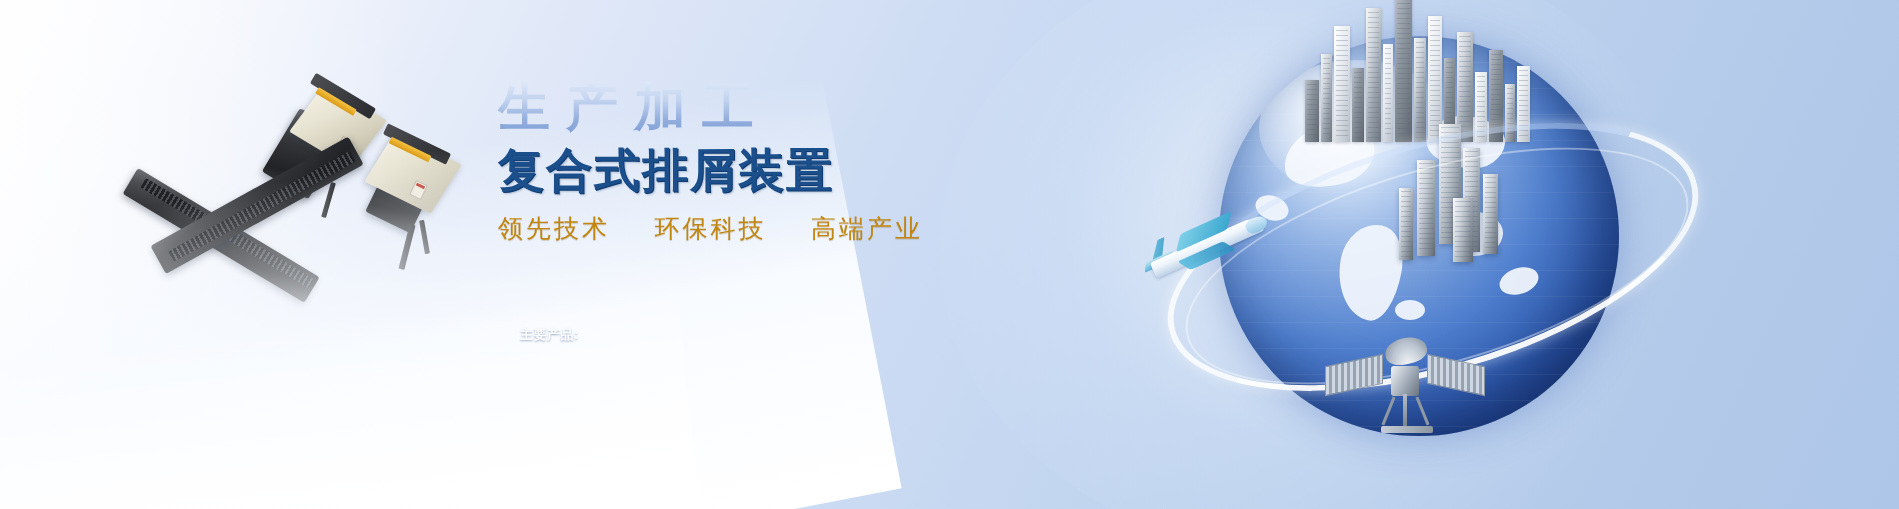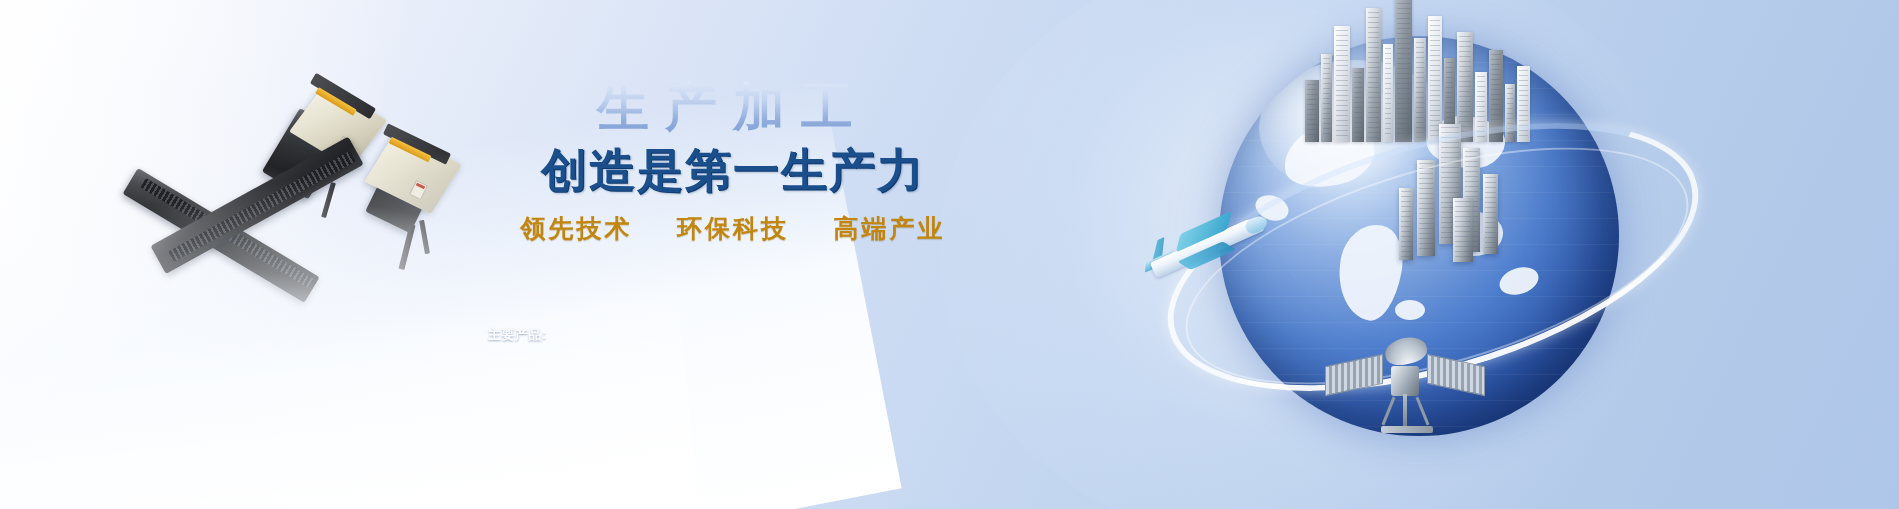--- a/index.html
+++ b/index.html
@@ -221,21 +221,21 @@
   }
   .sat-mast { position:absolute; left:86px; top:72px; width:4px; height:34px;
     background:linear-gradient(#b4bec9,#78828d); }
   .sat-leg { position:absolute; width:3px; height:30px; background:#8e99a5; }
   .sat-leg.a{ left:70px; top:74px; transform:rotate(22deg);}
   .sat-leg.b{ left:104px; top:74px; transform:rotate(-22deg);}
   .sat-base{ position:absolute; left:64px; top:104px; width:52px; height:7px;
     background:linear-gradient(90deg,#c6ced8,#8c96a1); border-radius:2px;}
 
   
-  .copy { position:absolute; left:498px; top:78px; width:470px;text-align:center; }
+  .copy { position:absolute; left:498px; top:78px; width:470px; }
 
   .title {
     font-size:52px;
     font-weight:700;
     letter-spacing:16px;
     line-height:1.12;
     background:linear-gradient(#e3ecfa 0%, #c2d3ef 38%, #93aedd 72%, #7d9ed6 100%);
     -webkit-background-clip:text;
     background-clip:text;
     color:transparent;
@@ -248,30 +248,30 @@
     font-size:46px;
     font-weight:800;
     letter-spacing:2px;
     color:#1a4f8c;
     text-shadow:1px 1px 0 #0e3a70, 2px 2px 2px rgba(20,50,95,.25);
     white-space:nowrap;
   }
   .tagline {
     margin-top:10px;
     font-size:25px;
-    font-weight:700;
+    font-weight:400;
     color:#c2860f;
     letter-spacing:3px;
     font-family:"Liberation Serif","DejaVu Serif",serif;
     text-shadow:0 1px 1px rgba(120,80,10,.28);
     white-space:nowrap;
   }
   .tagline .gap { display:inline-block; width:26px; }
 
-  .desc { position:absolute; left:488px; top:326px; width:456px; color:#ffffff; }
+  .desc { position:absolute; left:520px; top:326px; width:456px; color:#ffffff; }
   .desc-head {
     font-size:13px; font-weight:700; letter-spacing:.5px;
     text-shadow:0 1px 2px rgba(40,70,130,.45);
     margin-bottom:4px;
   }
   .desc-body {
     font-size:13.5px; font-weight:700; line-height:1.62; letter-spacing:.2px;
     text-shadow:0 1px 2px rgba(40,70,130,.45);
   }
 </style>
@@ -372,21 +372,21 @@
       <div class="sat-base"></div>
     </div>
 
   </div>
 
   <div class="swoosh"></div>
   <div class="swoosh2"></div>
 
   <div class="copy">
     <div class="title">生产加工</div>
-    <div class="subtitle">创造是第一生产力</div>
+    <div class="subtitle">复合式排屑装置</div>
     <div class="tagline">
       <span>领先技术</span>
       <span class="gap"></span>
       <span>环保科技</span>
       <span class="gap"></span>
       <span>高端产业</span>
     </div>
   </div>
 
   <div class="desc">

